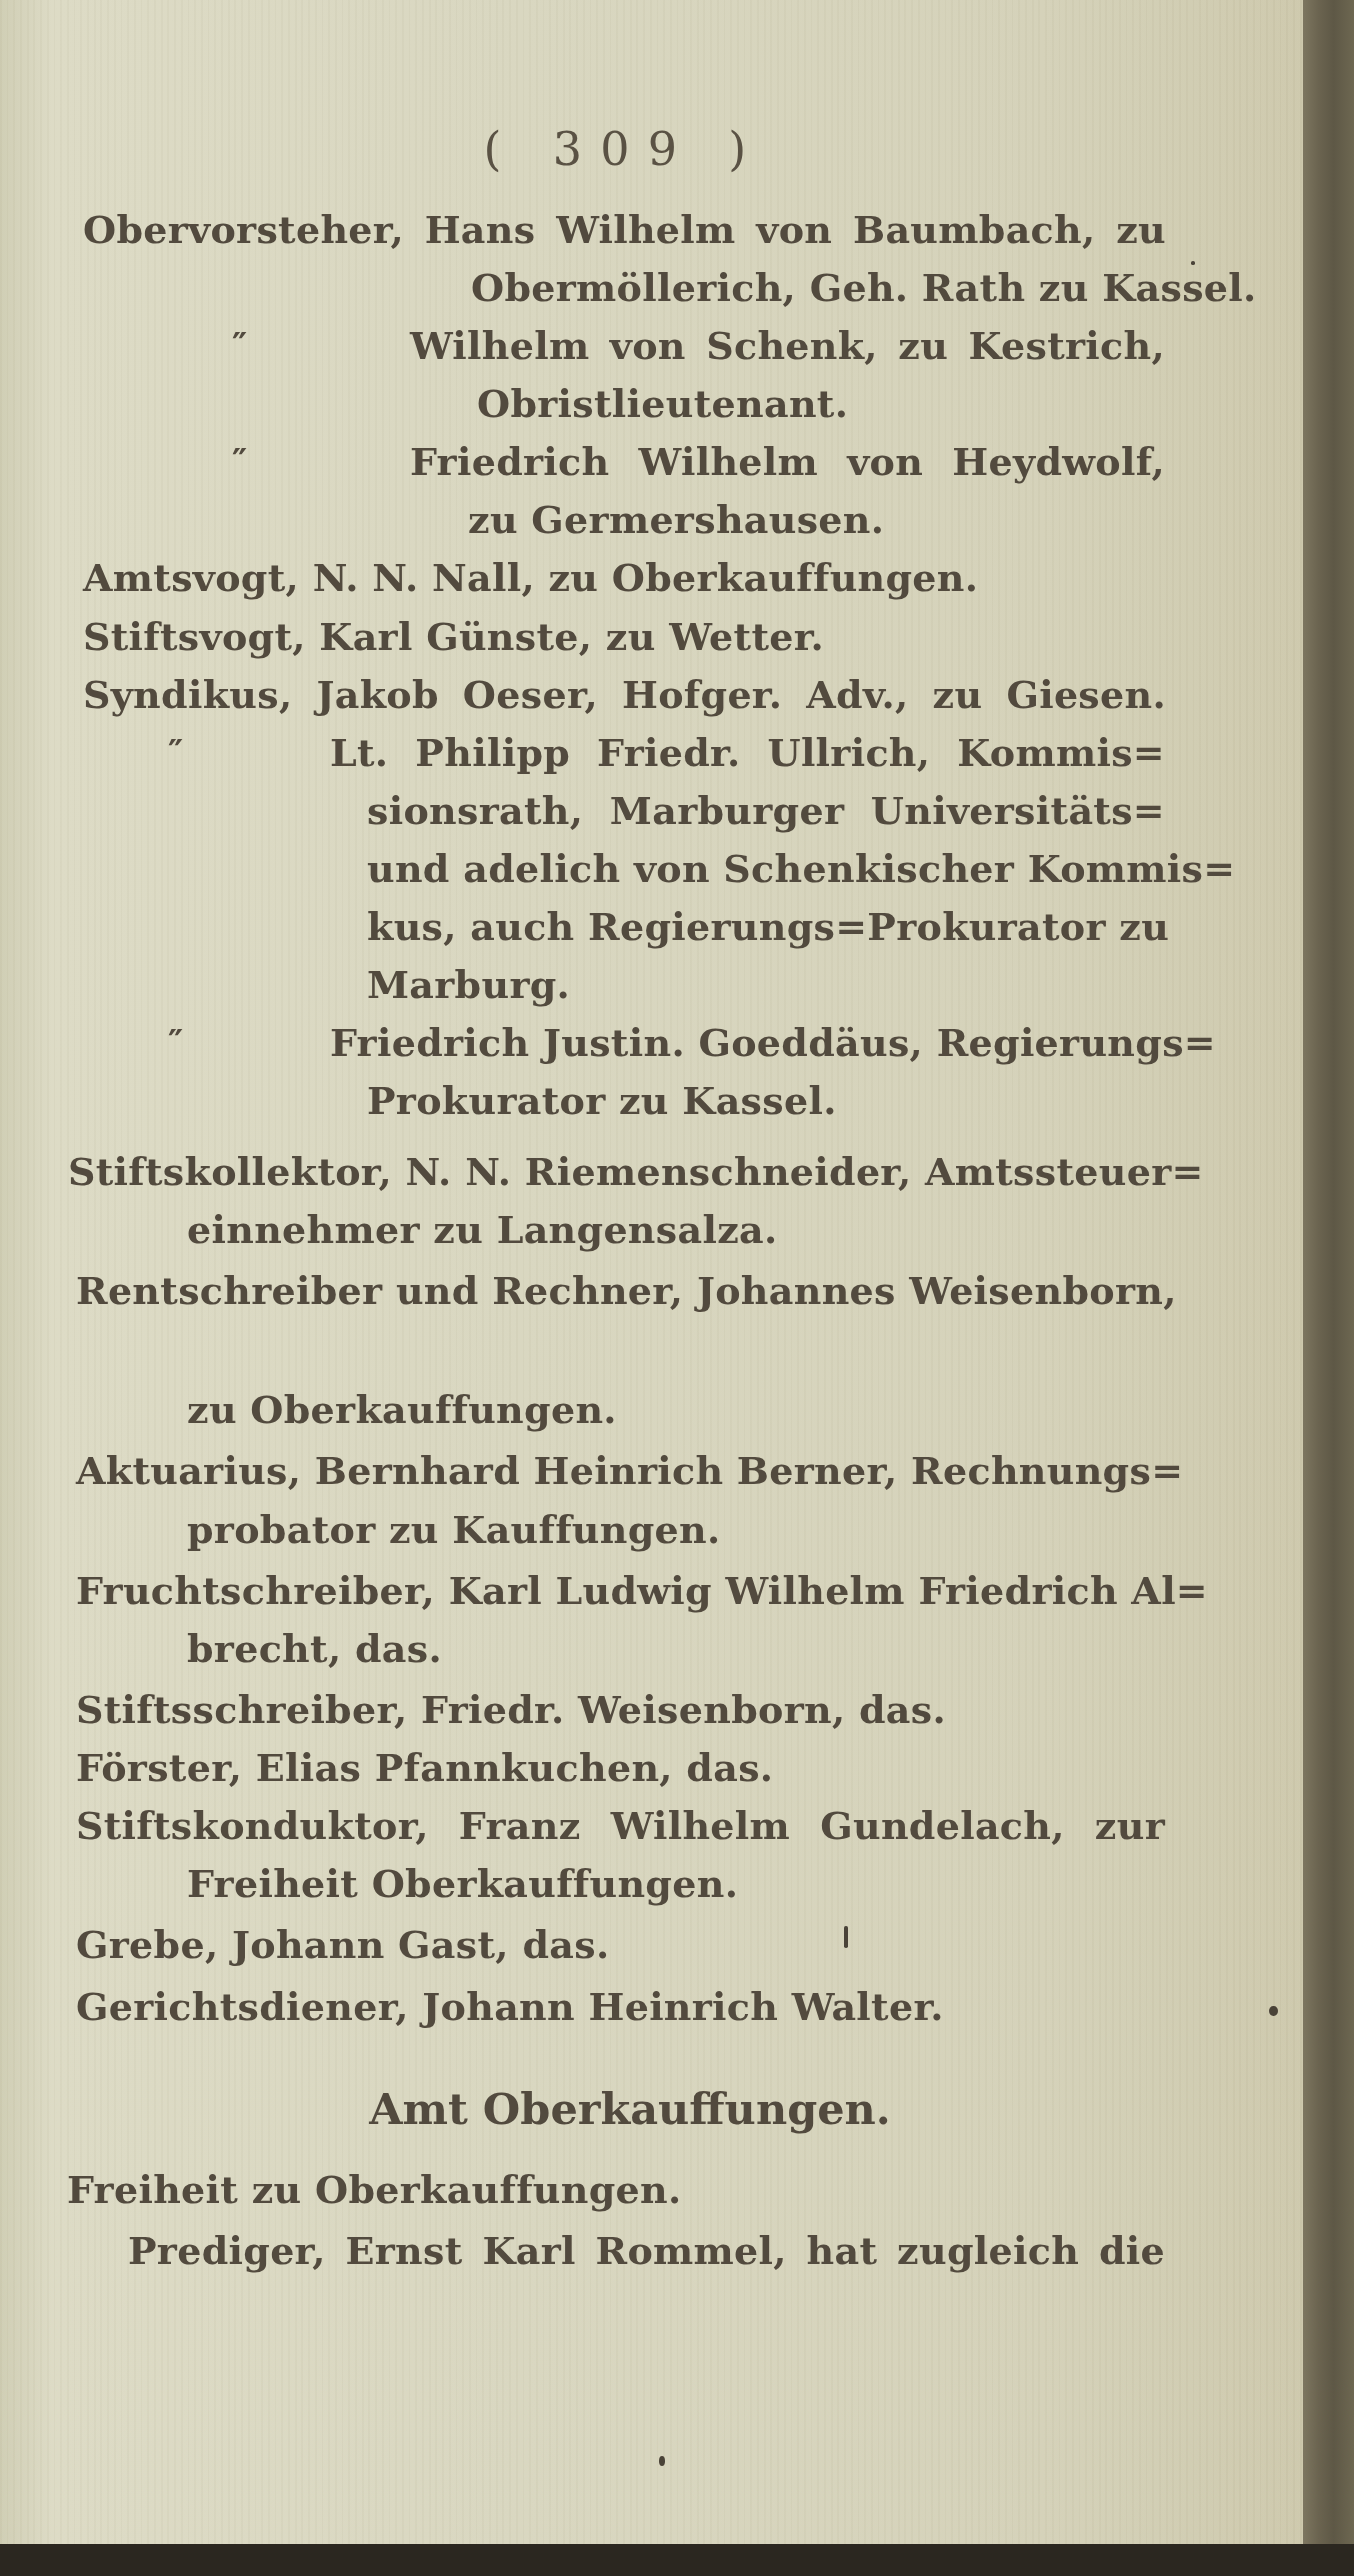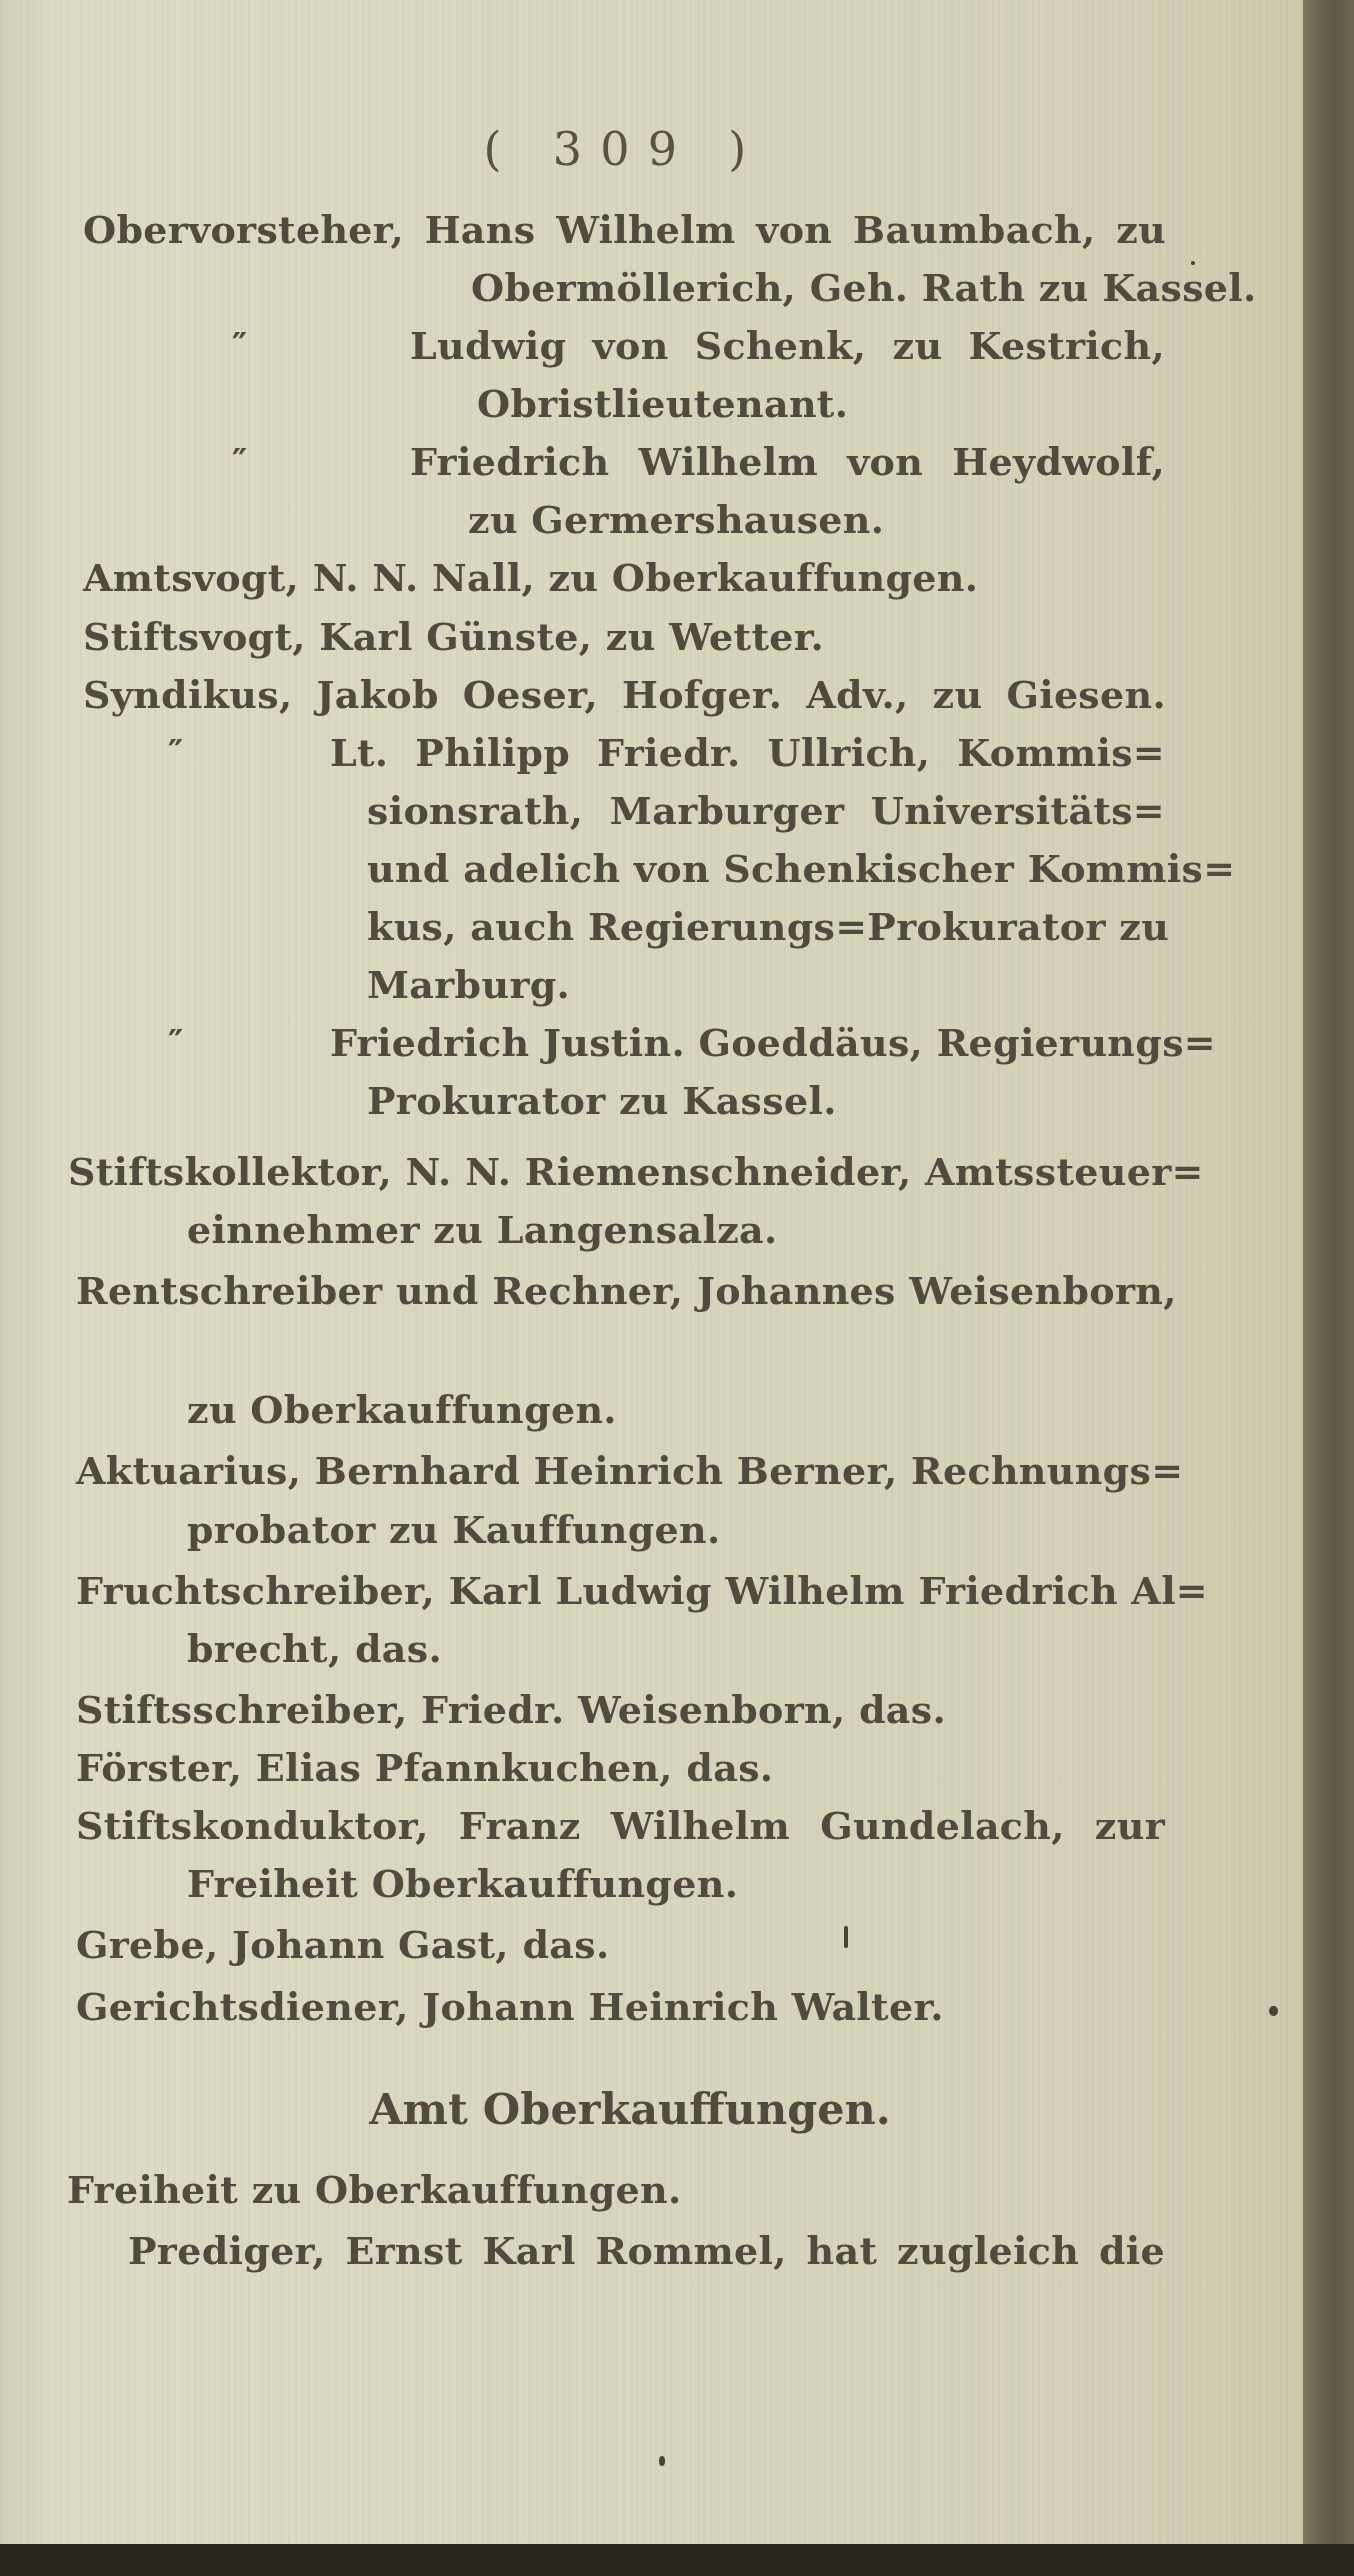--- a/index.html
+++ b/index.html
@@ -92,21 +92,21 @@
 <body>
 
 <div class="page">
 
   <div class="page-number">( 309 )</div>
 
   <div class="line justify" style="left:83px; top:205px; width:1083px;">Obervorsteher, Hans Wilhelm von Baumbach, zu</div>
   <div class="line" style="left:471px; top:263px; width:694px; text-align:right;">Obermöllerich, Geh. Rath zu Kassel.</div>
 
   <div class="ditto" style="left:232px; top:321px;">″</div>
-  <div class="line justify" style="left:410px; top:321px; width:755px;">Ludwig von Schenk, zu Kestrich,</div>
+  <div class="line justify" style="left:410px; top:321px; width:755px;">Wilhelm von Schenk, zu Kestrich,</div>
   <div class="line" style="left:477px; top:379px;">Obristlieutenant.</div>
 
   <div class="ditto" style="left:232px; top:437px;">″</div>
   <div class="line justify" style="left:410px; top:437px; width:755px;">Friedrich Wilhelm von Heydwolf,</div>
   <div class="line" style="left:468px; top:495px;">zu Germershausen.</div>
 
   <div class="line" style="left:83px; top:553px;">Amtsvogt, N. N. Nall, zu Oberkauffungen.</div>
 
   <div class="line" style="left:83px; top:612px;">Stiftsvogt, Karl Günste, zu Wetter.</div>
 

